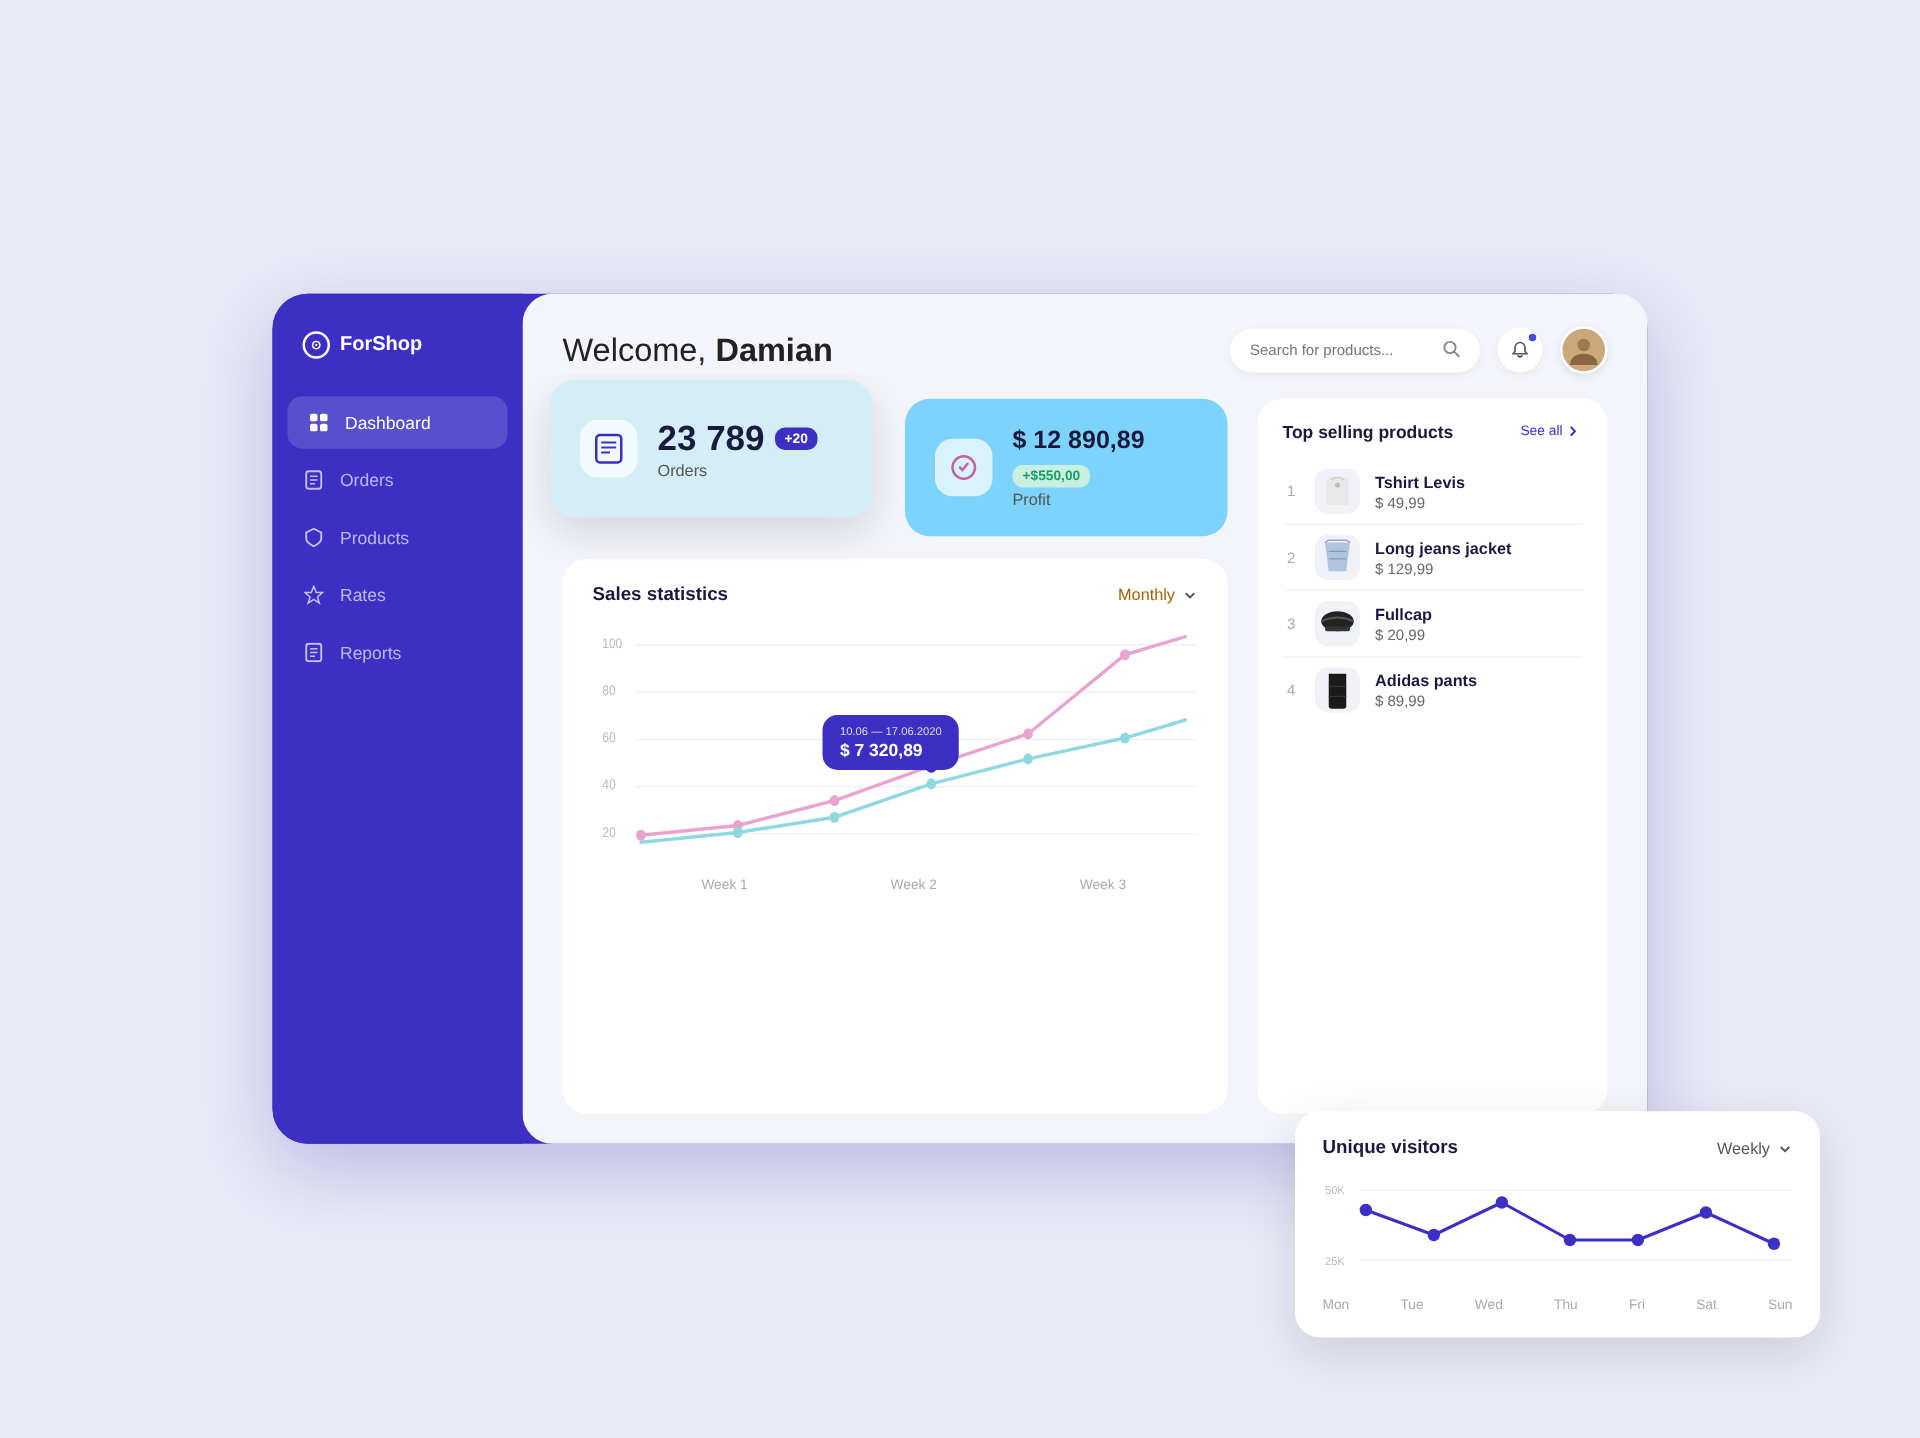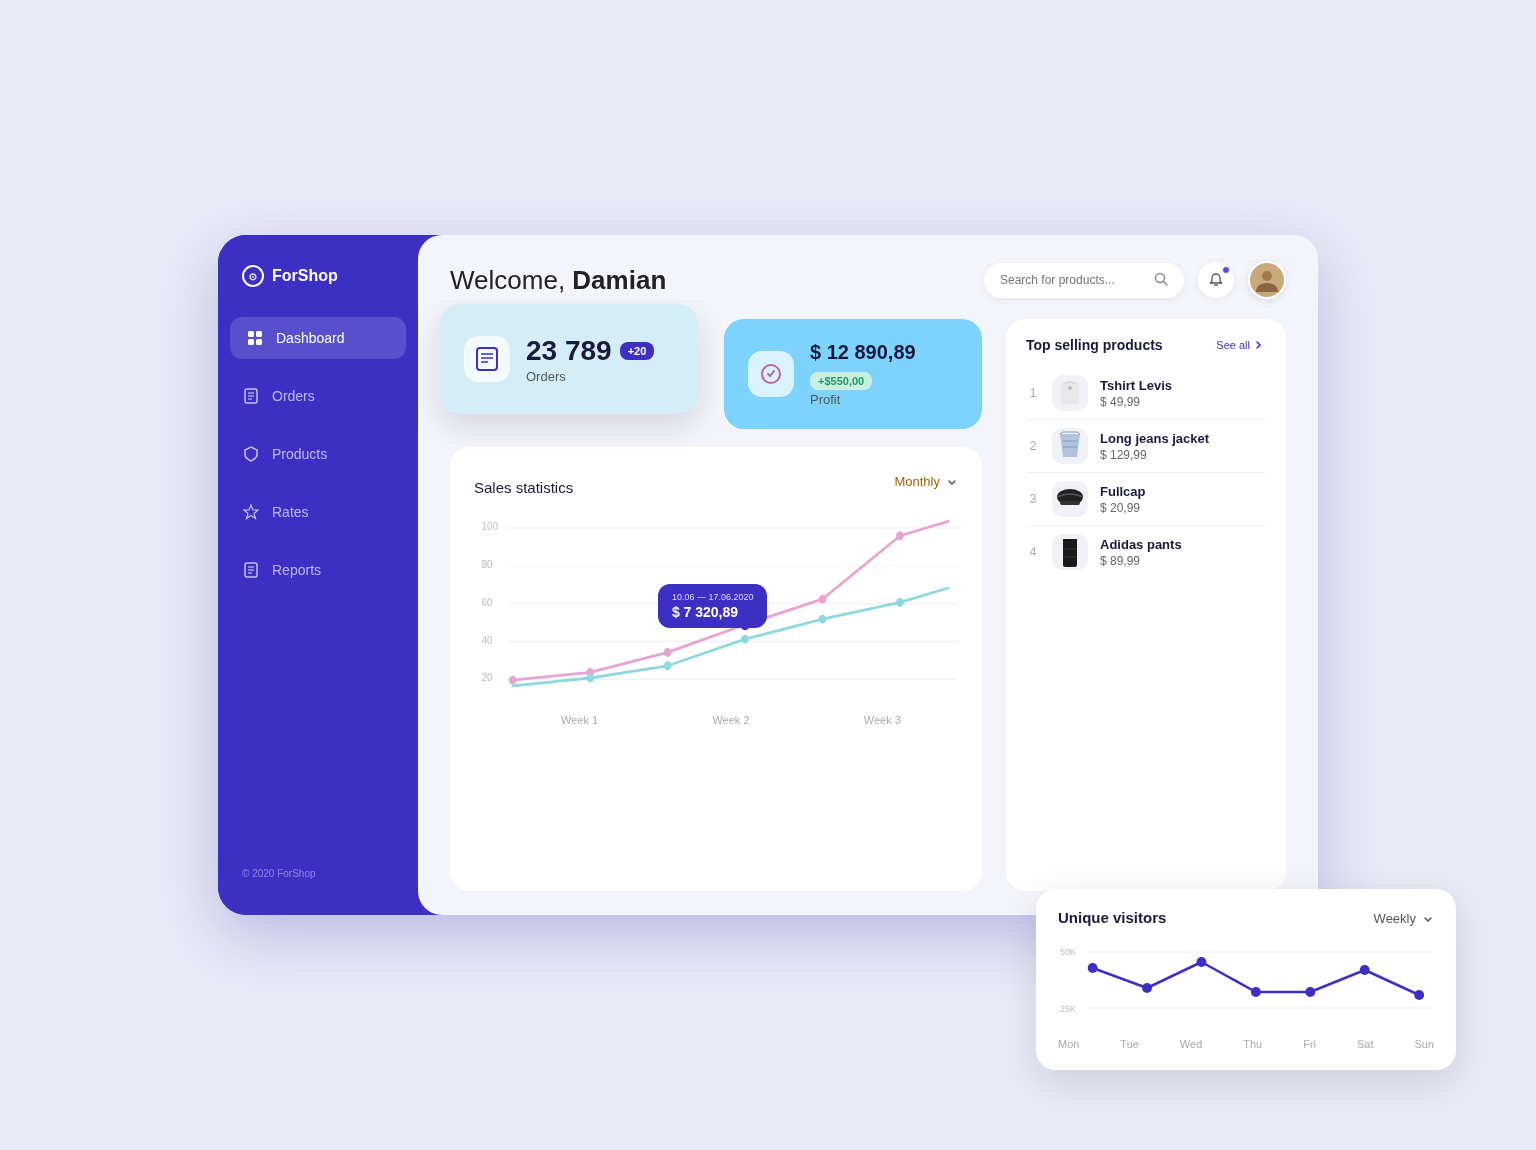--- a/index.html
+++ b/index.html
@@ -54,21 +54,21 @@
       display: flex;
       align-items: center;
       justify-content: center;
       font-size: 10px;
       color: #fff;
     }
 
     .sidebar-nav {
       display: flex;
       flex-direction: column;
-      gap: 16px;
+      gap: 4px;
       flex: 1;
     }
 
     .nav-item {
       display: flex;
       align-items: center;
       gap: 12px;
       padding: 12px 24px;
       color: rgba(255,255,255,0.65);
       font-size: 14px;
@@ -304,23 +304,22 @@
 
     .chart-header {
       display: flex;
       justify-content: space-between;
       align-items: center;
       margin-bottom: 12px;
     }
 
     .chart-title {
       font-size: 15px;
-      font-weight: 400;
+      font-weight: 700;
       color: #1a1a3e;
-      margin-top: 12px;
     }
 
     .period-selector {
       display: flex;
       align-items: center;
       gap: 6px;
       font-size: 13px;
       color: #a16207;
       cursor: pointer;
     }
@@ -568,23 +567,20 @@
             <rect x="2" y="1" width="12" height="14" rx="2" stroke="rgba(255,255,255,0.7)" stroke-width="1.5" fill="none"></rect>
             <line x1="5" y1="5" x2="11" y2="5" stroke="rgba(255,255,255,0.7)" stroke-width="1.2"></line>
             <line x1="5" y1="8" x2="11" y2="8" stroke="rgba(255,255,255,0.7)" stroke-width="1.2"></line>
             <line x1="5" y1="11" x2="9" y2="11" stroke="rgba(255,255,255,0.7)" stroke-width="1.2"></line>
           </svg>
         </span>
         <span>Reports</span>
       </div>
     </nav>
 
-    <div class="sidebar-footer">
-      <span>© 2020 ForShop</span>
-    </div>
   </div>
 
   <div class="main-content">
 
     <div class="header">
       <h1 class="welcome-text">
         <span>Welcome, </span><strong>Damian</strong>
       </h1>
 
       <div class="header-right">

